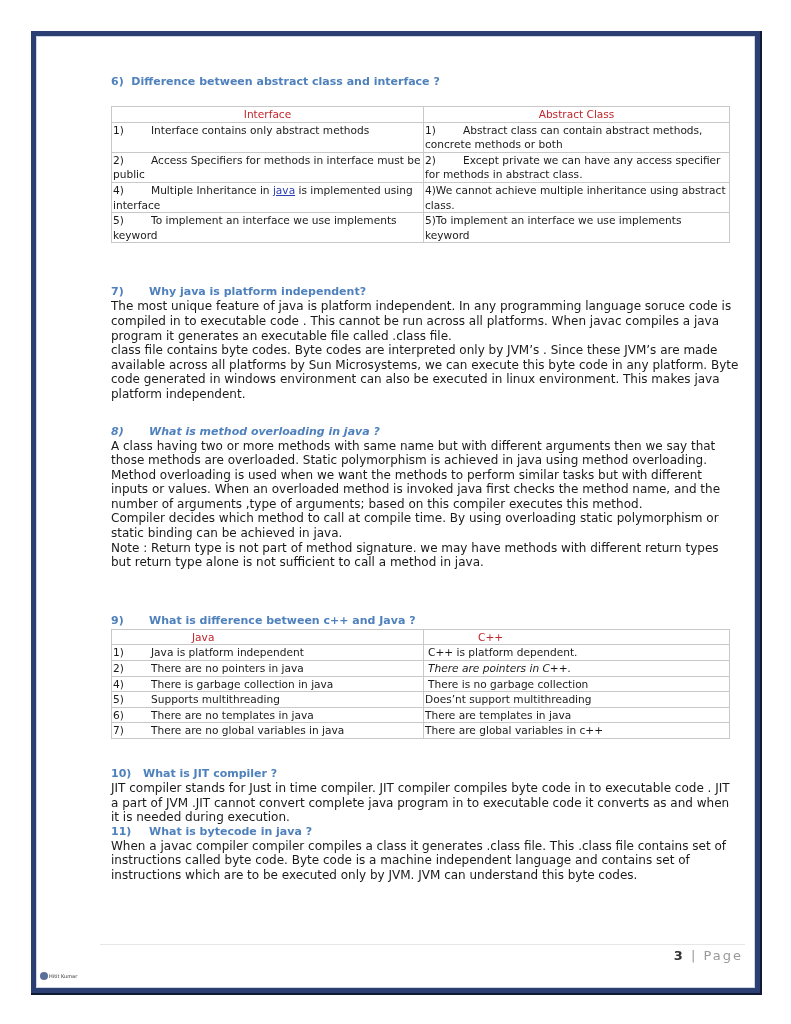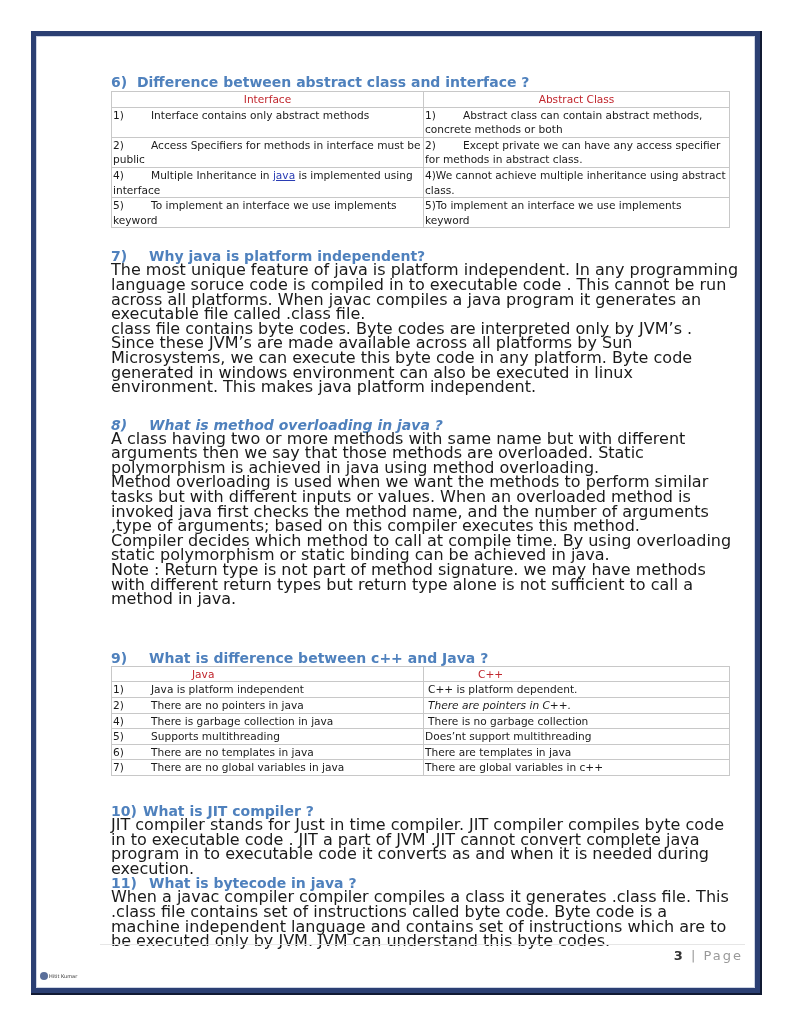--- a/index.html
+++ b/index.html
@@ -2,22 +2,22 @@
 <html><head>
 <meta charset="utf-8">
 <style>
   html, body { margin: 0; padding: 0; background: #ffffff; }
   body { width: 791px; height: 1024px; position: relative; overflow: hidden;
          font-family: "DejaVu Sans", sans-serif; color: #1a1a1a; }
   .frame { position: absolute; left: 31px; top: 31px; width: 729px; height: 962px;
            box-sizing: border-box; border: 5px solid #2b3f73;
            box-shadow: inset 0 0 0 1px #cdd4e4, 1px 1px 0 1px #111a33; background: #fff; }
   .content { position: absolute; left: 111px; top: 74px; width: 628px; }
-  .h { color: #4f81bd; font-weight: bold; font-size: 14px; line-height: 14px; margin: 0; }
-  .p { font-size: 16px; line-height: 14.6px; margin: 0; white-space: normal; }
+  .h { color: #4f81bd; font-weight: bold; font-size: 11px; line-height: 14px; margin: 0; }
+  .p { font-size: 12px; line-height: 14.6px; margin: 0; white-space: normal; }
   table { border-collapse: collapse; width: 619px; font-size: 10.6px; line-height: 14.6px; }
   td { border: 1px solid #c8c8c8; padding: 0 1px; vertical-align: top; }
   th { border: 1px solid #c8c8c8; color: #c0262d; font-weight: normal; padding: 0; }
   .t1 td:first-child, .t1 th:first-child { width: 309px; }
   .t2 td:first-child { width: 309px; }
   .idx { display: inline-block; width: 38px; }
   .link { color: #2a3db4; text-decoration: underline; }
   .footer-rule { position: absolute; left: 100px; top: 944px; width: 645px; height: 1px; background: #e6e6e6; }
   .pagenum { position: absolute; right: 48px; top: 948px; font-size: 13px; letter-spacing: 2px; color: #999; }
   .pagenum b { color: #333; font-weight: bold; }
@@ -28,21 +28,21 @@
 <body>
 
 <div class="frame"></div>
 
 <div class="content">
 
   <p class="h" style="margin-top:1px;">
     <span>6)</span>&nbsp;
     <span>Difference between abstract class and interface ?</span>
   </p>
-  <table class="t1" style="margin-top:2px;">
+  <table class="t1" style="margin-top:17px;">
     <tbody>
         <tr>
       <th>Interface</th>
       <th>Abstract Class</th>
     </tr>
     <tr>
       <td><span class="idx">1)</span><span>Interface contains only abstract methods</span></td>
       <td><span class="idx">1)</span><span>Abstract class can contain abstract methods, concrete methods or both</span></td>
     </tr>
     <tr>
@@ -53,21 +53,21 @@
       <td><span class="idx">4)</span><span>Multiple Inheritance in </span><a class="link">java</a><span> is implemented using interface</span></td>
       <td><span>4)We cannot achieve multiple inheritance using abstract class.</span></td>
     </tr>
     <tr>
       <td><span class="idx">5)</span><span>To implement an interface we use implements keyword</span></td>
       <td><span>5)To implement an interface we use implements keyword</span></td>
     </tr>
   </tbody>
     </table>
 
-  <p class="h" style="margin-top:21px;">
+  <p class="h" style="margin-top:42px;">
     <span class="idx">7)</span><span>Why java is platform independent?</span>
   </p>
   <p class="p">The most unique feature of java is platform independent. In any programming language soruce code is compiled in to executable code . This cannot be run across all platforms. When javac compiles a java program it generates an executable file called .class file.</p>
   <p class="p">class file contains byte codes. Byte codes are interpreted only by JVM’s . Since these JVM’s are made available across all platforms by Sun Microsystems, we can execute this byte code in any platform. Byte code generated in windows environment can also be executed in linux environment. This makes java platform independent.</p>
 
   <p class="h" style="margin-top:23px;font-style:italic;">
     <span class="idx">8)</span><span>What is method overloading in java ?</span>
   </p>
   <p class="p">A class having two or more methods with same name but with different arguments then we say that those methods are overloaded. Static polymorphism is achieved in java using method overloading.</p>
   <p class="p">Method overloading is used when we want the methods to perform similar tasks but with different inputs or values. When an overloaded method is invoked java first checks the method name, and the number of arguments ,type of arguments; based on this compiler executes this method.</p>

